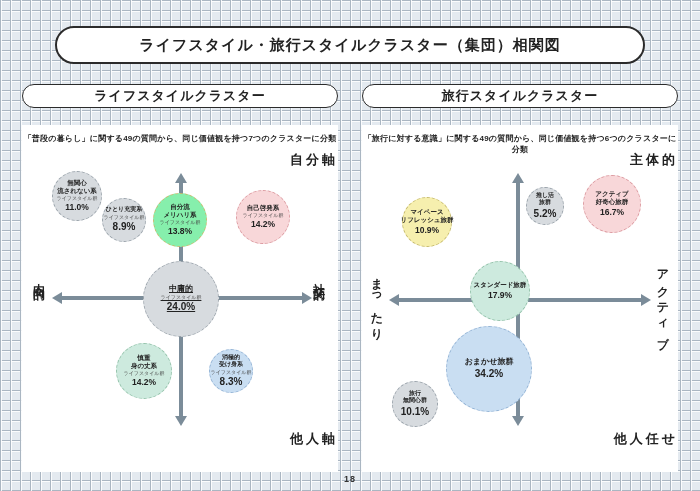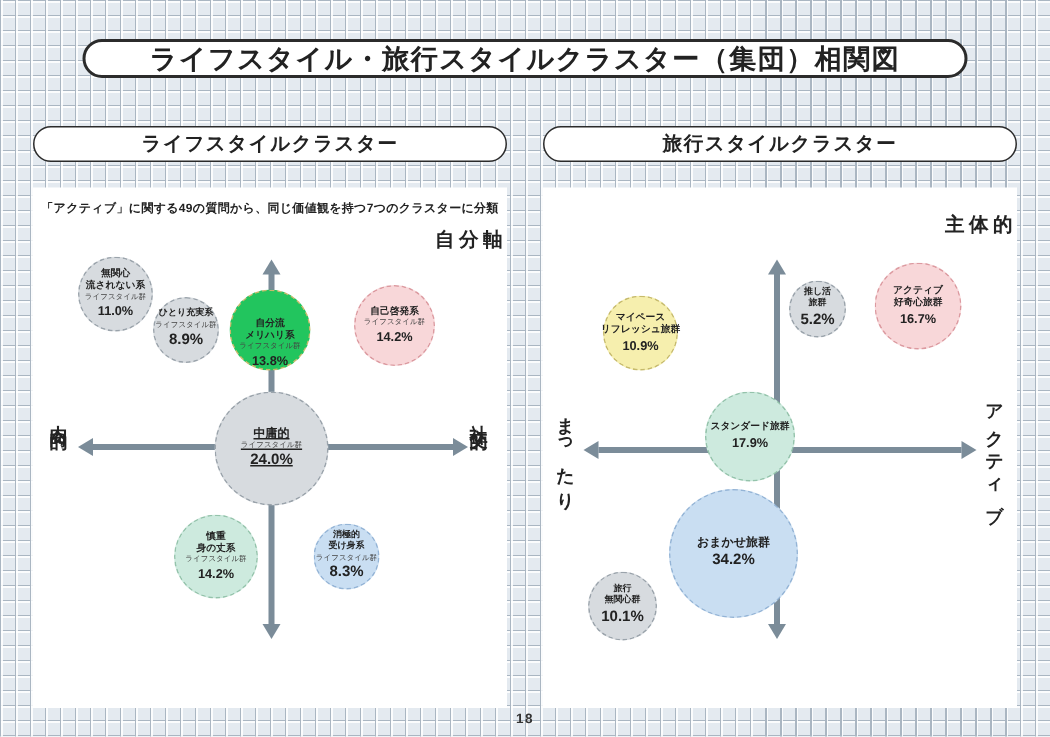--- a/index.html
+++ b/index.html
@@ -9,24 +9,24 @@
     position:relative;
     font-family:"Liberation Sans","DejaVu Sans",sans-serif;
     color:#222;
     background-color:#e4eaf0;
     background-image:
       repeating-linear-gradient(to right,  #aab6c2 0, #aab6c2 1px, rgba(255,255,255,.85) 1px, rgba(255,255,255,.85) 2px, transparent 2px, transparent 10px),
       repeating-linear-gradient(to bottom, #aab6c2 0, #aab6c2 1px, rgba(255,255,255,.85) 1px, rgba(255,255,255,.85) 2px, transparent 2px, transparent 10px);
     overflow:hidden;
   }
   .title-pill{
-    position:absolute; left:55px; top:26px; width:590px; height:26px;
+    position:absolute; left:55px; top:26px; width:590px; height:38px;
     background:#fff; border:2px solid #2b2b2b; border-radius:20px;
     display:flex; align-items:center; justify-content:center;
-    font-size:18px; font-weight:bold; letter-spacing:1px;
+    font-size:15px; font-weight:bold; letter-spacing:1px;
   }
   .section-pill{
     position:absolute; top:84px; width:316px; height:24px;
     background:#fff; border:1.5px solid #2b2b2b; border-radius:13px;
     display:flex; align-items:center; justify-content:center;
     font-size:13px; font-weight:bold; letter-spacing:1px;
   }
   .section-pill.p0{ left:22px; } .section-pill.p1{ left:362px; }
   .panel{
     position:absolute; top:125px; width:316px; height:347px; background:#fff;
@@ -64,46 +64,47 @@
 </style>
 </head>
 <body>
 
 <div class="title-pill">ライフスタイル・旅行スタイルクラスター（集団）相関図</div>
 
 <div class="section-pill p0">ライフスタイルクラスター</div>
 <div class="section-pill p1">旅行スタイルクラスター</div>
 
 <div class="panel" id="panel-0">
-  <div class="subtitle">「アクティブ」に関する49の質問から、同じ価値観を持つ7つのクラスターに分類</div>
+  <div class="subtitle">「普段の暮らし」に関する49の質問から、同じ価値観を持つ7つのクラスターに分類</div>
 
   <div class="vaxis" style="left:157px; top:57px; height:234px;"></div>
   <div class="arr arr-up" style="left:153px; top:48px;"></div>
   <div class="arr arr-down" style="left:153px; top:291px;"></div>
   <div class="haxis" style="left:40px; top:171px; width:240px;"></div>
   <div class="arr arr-left" style="left:30px; top:167px;"></div>
   <div class="arr arr-right" style="left:280px; top:167px;"></div>
 
   <div class="axis-label" style="top:26px;">自分軸</div>
+  <div class="axis-label" style="top:305px;">他人軸</div>
   <div class="vlabel" style="left:8px; top:148px;">内向的</div>
   <div class="vlabel" style="left:288px; top:148px;">社交的</div>
 
   <div class="bubbles">
       <div class="bubble sz-m" style="left: 30px; top: 46px; width: 50px; height: 50px; background: rgb(215, 219, 223); border-color: rgb(154, 163, 171);">
         <div class="b-name">無関心</div>
         <div class="b-name">流されない系</div>
         <div class="b-sub">ライフスタイル群</div>
         <div class="b-pct">11.0%</div>
       </div>
       <div class="bubble sz-s" style="left: 80px; top: 73px; width: 44px; height: 44px; background: rgb(215, 219, 223); border-color: rgb(154, 163, 171);">
         <div class="b-name">ひとり充実系</div>
         <div class="b-sub">ライフスタイル群</div>
         <div class="b-pct">8.9%</div>
       </div>
-      <div class="bubble sz-m" style="left: 131px; top: 68px; width: 54px; height: 54px; background: #22c55e; border-color: rgb(198, 186, 108); justify-content: flex-end;">
+      <div class="bubble sz-m" style="left: 131px; top: 68px; width: 54px; height: 54px; background: #86efac; border-color: rgb(198, 186, 108);">
         <div class="b-name">自分流</div>
         <div class="b-name">メリハリ系</div>
         <div class="b-sub">ライフスタイル群</div>
         <div class="b-pct">13.8%</div>
       </div>
       <div class="bubble sz-m" style="left: 214px; top: 65px; width: 54px; height: 54px; background: rgb(248, 215, 217); border-color: rgb(220, 154, 160);">
         <div class="b-name">自己啓発系</div>
         <div class="b-sub">ライフスタイル群</div>
         <div class="b-pct">14.2%</div>
       </div>
@@ -121,29 +122,31 @@
       <div class="bubble sz-s" style="left: 187px; top: 224px; width: 44px; height: 44px; background: rgb(201, 222, 242); border-color: rgb(148, 180, 214);">
         <div class="b-name">消極的</div>
         <div class="b-name">受け身系</div>
         <div class="b-sub">ライフスタイル群</div>
         <div class="b-pct">8.3%</div>
       </div>
     </div>
 </div>
 
 <div class="panel" id="panel-1">
+  <div class="subtitle">「旅行に対する意識」に関する49の質問から、同じ価値観を持つ6つのクラスターに分類</div>
 
   <div class="vaxis" style="left:154px; top:57px; height:234px;"></div>
   <div class="arr arr-up" style="left:150px; top:48px;"></div>
   <div class="arr arr-down" style="left:150px; top:291px;"></div>
   <div class="haxis" style="left:37px; top:173px; width:242px;"></div>
   <div class="arr arr-left" style="left:27px; top:169px;"></div>
   <div class="arr arr-right" style="left:279px; top:169px;"></div>
 
-  <div class="axis-label" style="top:16px;">主体的</div>
+  <div class="axis-label" style="top:26px;">主体的</div>
+  <div class="axis-label" style="top:305px;">他人任せ</div>
   <div class="vlabel" style="left:6px; top:144px;">まったり</div>
   <div class="vlabel" style="left:292px; top:136px;">アクティブ</div>
 
   <div class="bubbles">
       <div class="bubble sz-m" style="left: 40px; top: 72px; width: 50px; height: 50px; background: rgb(246, 239, 174); border-color: rgb(198, 186, 108);">
         <div class="b-name">マイペース</div>
         <div class="b-name">リフレッシュ旅群</div>
         <div class="b-pct">10.9%</div>
       </div>
       <div class="bubble sz-s" style="left: 164px; top: 62px; width: 38px; height: 38px; background: rgb(215, 219, 223); border-color: rgb(154, 163, 171);">

